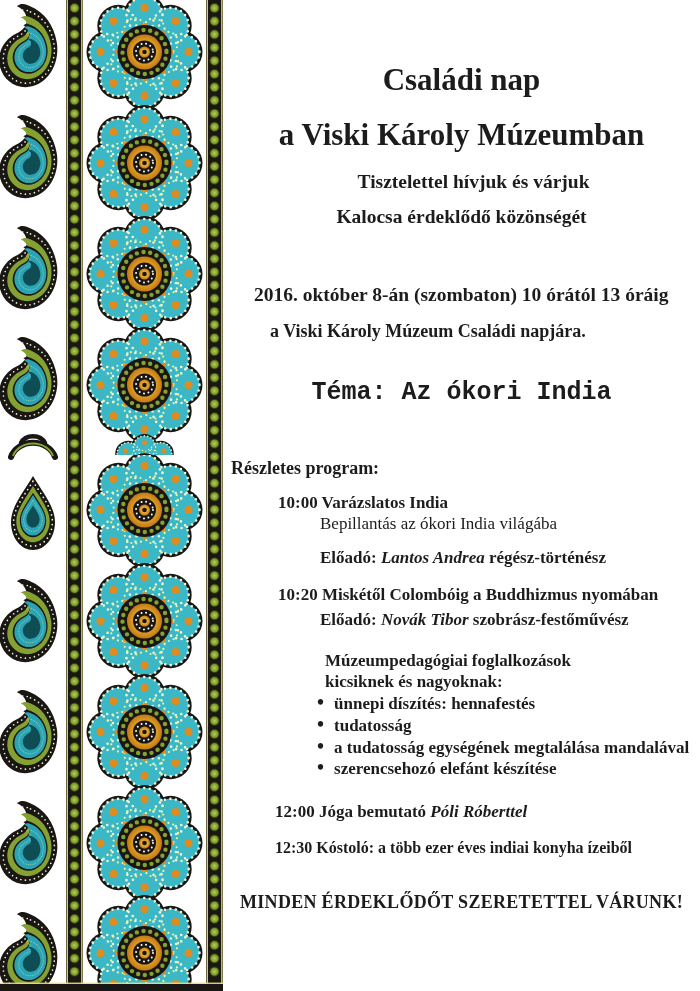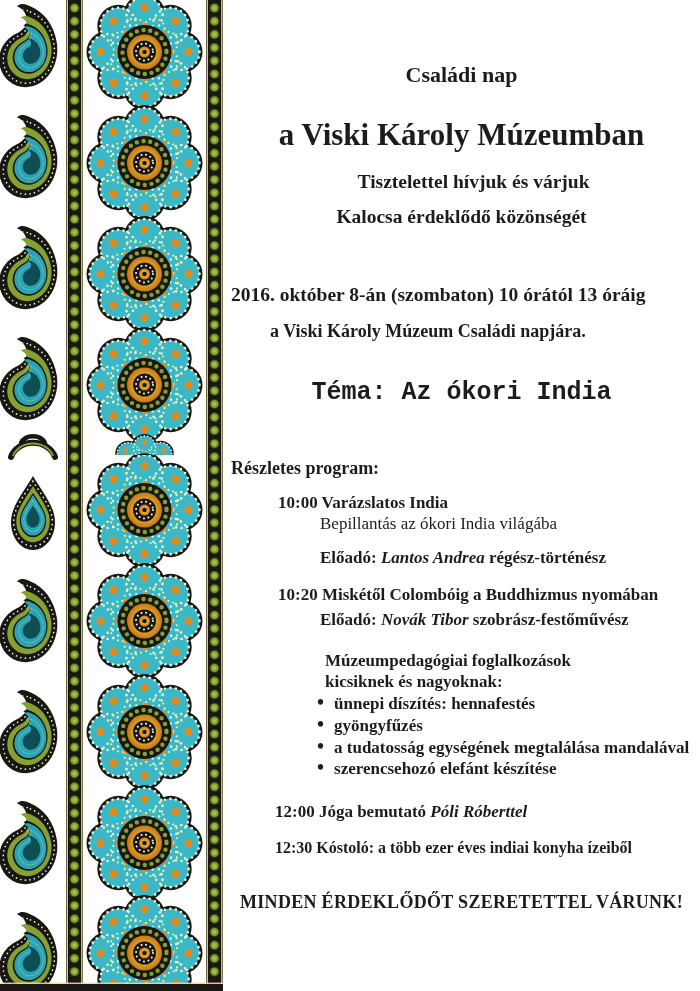--- a/index.html
+++ b/index.html
@@ -2,25 +2,25 @@
 <html lang="hu"><head>
 <meta charset="utf-8">
 <style>
   html,body{margin:0;padding:0;background:#fff;}
   .poster{position:relative;width:700px;height:991px;background:#fff;overflow:hidden;
           font-family:"Liberation Serif",serif;color:#1c1c1c;}
   #border-art{position:absolute;left:0;top:0;display:block;}
   .content{position:absolute;left:223px;top:0;width:477px;height:991px;font-weight:bold;}
   .content>div{position:absolute;white-space:nowrap;}
   .c{left:0;width:100%;text-align:center;}
-  .title1{top:62px;font-size:22px;}
+  .title1{top:62px;font-size:31px;}
   .title2{top:117px;font-size:31px;}
   .sub1{top:171px;font-size:19.5px;margin-left:12px;}
   .sub2{top:206px;font-size:19.5px;}
-  .date1{top:284px;left:8px;font-size:19.5px;}
+  .date1{top:284px;left:31px;font-size:19.5px;}
   .date2{top:321px;left:47px;font-size:18px;}
   .theme{top:378px;font-size:25px;font-family:Liberation Mono, monospace;}
   .proghead{top:458px;left:8px;font-size:18px;}
   .i1t{top:493px;left:55px;font-size:17px;}
   .i1d{top:514px;left:97px;font-size:17px;font-weight:normal;}
   .i1s{top:548px;left:97px;font-size:17px;}
   .i2t{top:585px;left:55px;font-size:17px;}
   .i2s{top:610px;left:97px;font-size:17px;}
   .wsh{top:650px;left:55px;font-size:17px;line-height:21px;margin-left:47px;}
   .bullets{top:694px;left:94px;font-size:17px;}
@@ -1067,21 +1067,21 @@
     <div class="wsh">
       <span>Múzeumpedagógiai foglalkozások</span><br>
       <span>kicsiknek és nagyoknak:</span>
     </div>
 
     <div class="bullets">
       <div class="row">
           <span>ünnepi díszítés: hennafestés</span>
         </div>
       <div class="row">
-          <span>gyöngyfűzés</span>
+          <span>tudatosság</span>
         </div>
       <div class="row">
           <span>a tudatosság egységének megtalálása mandalával</span>
         </div>
       <div class="row">
           <span>szerencsehozó elefánt készítése</span>
         </div>
     </div>
 
     <div class="i3">

